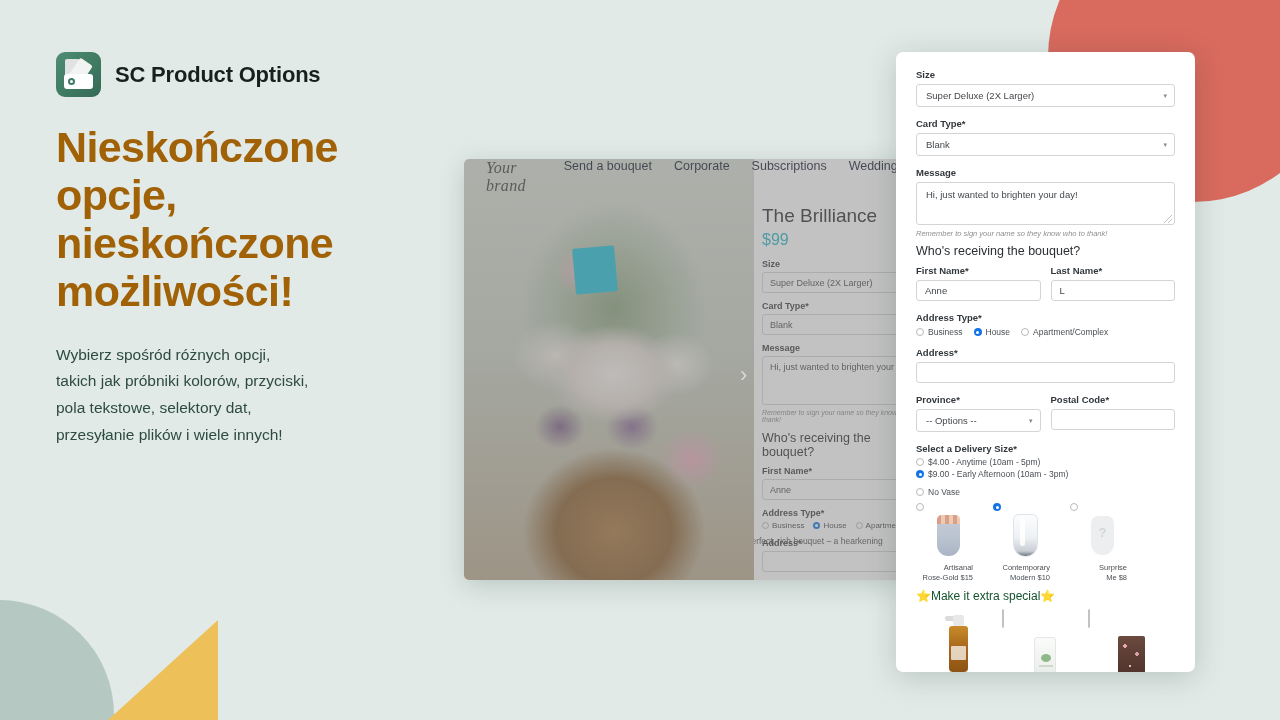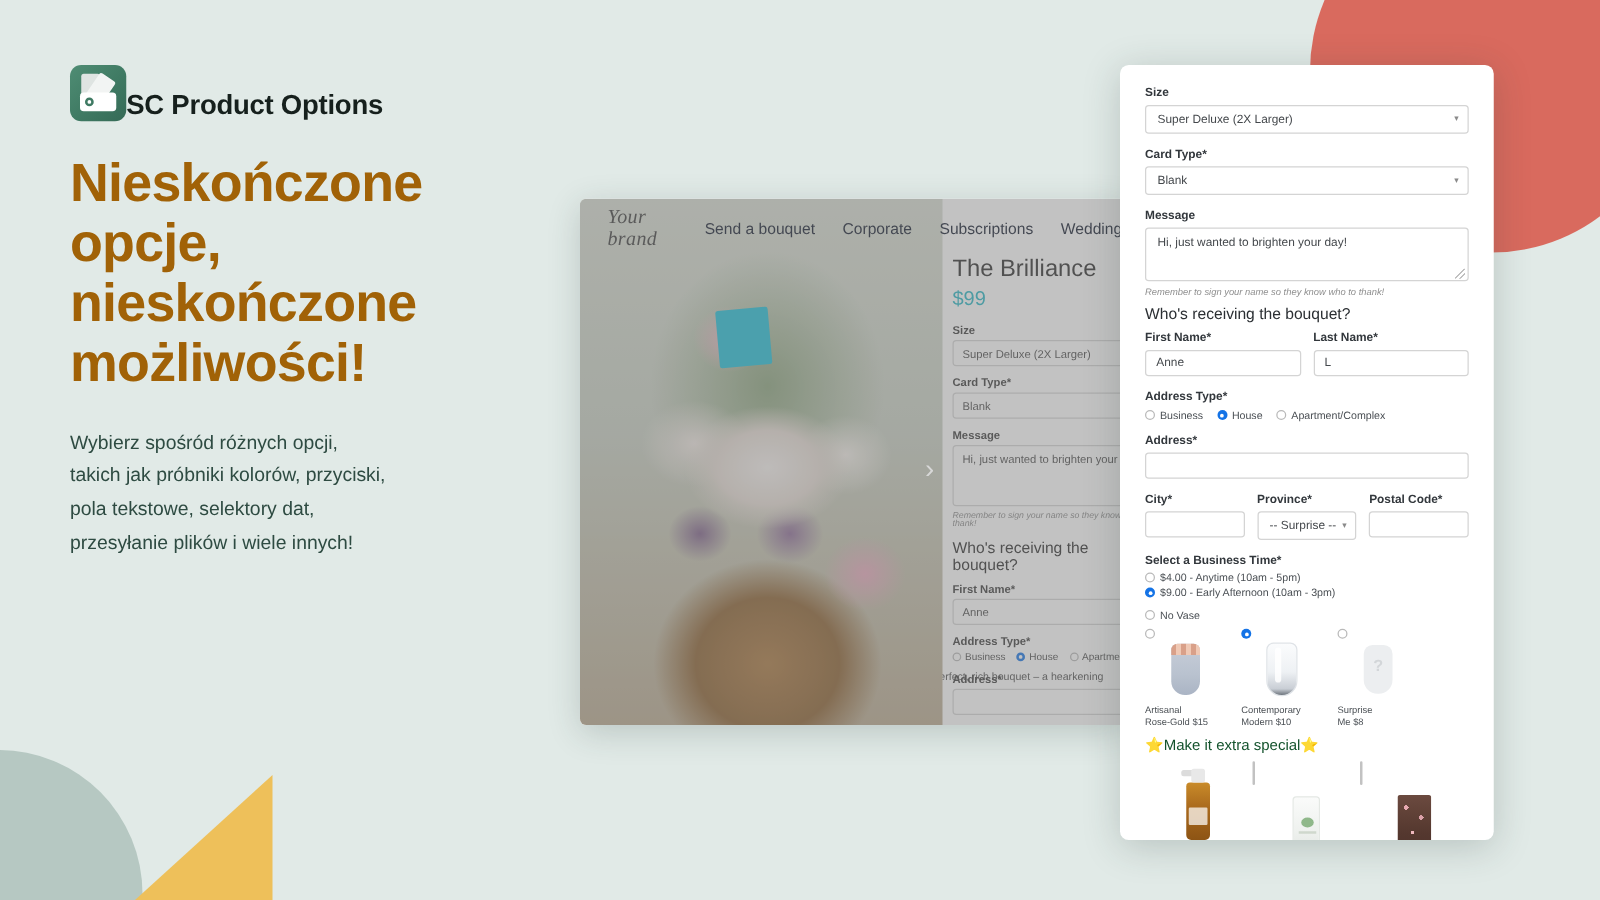--- a/index.html
+++ b/index.html
@@ -18,21 +18,21 @@
     width:230px;height:230px;border-radius:50%;
     background:#b6c8c2;left:-116px;top:600px;
   }
   #deco-yellow{
     width:0;height:0;left:108px;top:620px;
     border-left:110px solid transparent;
     border-bottom:100px solid #eec05a;
   }
   
   #left-col{position:absolute;left:56px;top:52px;width:380px;z-index:6;}
-  #brand-row{display:flex;align-items:flex-end;margin-bottom:26px;}
+  #brand-row{display:flex;align-items:center;gap:14px;margin-bottom:26px;}
   #brand-logo{
     width:45px;height:45px;border-radius:9px;flex:0 0 auto;
     background:linear-gradient(135deg,#4f8d74 0%,#3f7a63 55%,#356a56 100%);
     position:relative;overflow:hidden;
   }
   #brand-logo .sw1{
     position:absolute;left:9px;top:7px;width:15px;height:23px;
     background:#dfe4e2;border-radius:2px;
   }
   #brand-logo .sw2{
@@ -56,21 +56,21 @@
     font-size:15.5px;line-height:1.72;color:#2e4b42;white-space:pre-line;max-width:330px;
   }
   
   #store-window{
     position:absolute;left:464px;top:159px;width:440px;height:421px;
     background:#fff;border-radius:5px;overflow:hidden;z-index:2;
     box-shadow:0 6px 26px rgba(40,60,55,.20);
   }
   #store-dim{position:absolute;inset:0;background:rgba(125,125,125,.47);z-index:5;}
   #store-nav{
-    position:absolute;left:0;top:0;right:0;height:48px;display:flex;align-items:center;
+    position:absolute;left:0;top:0;right:0;height:48px;display:flex;align-items:flex-start;
     padding-left:22px;gap:22px;z-index:3;
   }
   #store-nav .logo{
     font-family:"Liberation Serif","DejaVu Serif",serif;font-style:italic;
     font-size:16px;color:#3c3c3c;letter-spacing:.3px;
   }
   #store-nav .navlink{font-size:12.5px;color:#0f172a;white-space:nowrap;}
   #hero-photo{
     position:absolute;left:0;top:0;width:290px;height:421px;z-index:2;overflow:hidden;
     background:
@@ -165,21 +165,21 @@
   .rad-o{width:8px;height:8px;border-radius:50%;border:1px solid #b9b9b9;background:#fff;box-sizing:border-box;flex:0 0 auto;}
   .rad-s{width:8px;height:8px;border-radius:50%;background:#1473e6;flex:0 0 auto;position:relative;}
   .rad-s::after{content:"";position:absolute;left:2.5px;top:2.5px;width:3px;height:3px;border-radius:50%;background:#fff;}
   .fp-delivery{margin-bottom:8px;}
   .fp-delivery .fp-label{margin-bottom:3px;}
   .fp-deliv-opt{display:flex;align-items:center;gap:4px;font-size:8.5px;color:#4a4f54;margin-bottom:2px;}
   .fp-swatches{display:flex;gap:0;margin:6px 0 6px 0;}
   .fp-swatch{width:77px;display:flex;flex-direction:column;align-items:flex-start;}
   .fp-swatch .sw-radio{margin:0 0 2px 0;}
   .fp-swatch .sw-img{width:49px;height:45px;margin:0 0 5px 8px;position:relative;}
-  .fp-swatch .sw-cap{font-size:7.5px;line-height:1.35;color:#4a4f54;text-align:left;width:57px;}
+  .fp-swatch .sw-cap{font-size:7.5px;line-height:1.35;color:#4a4f54;text-align:right;width:57px;}
   
   .vase-a{position:absolute;left:13px;top:2px;width:23px;height:41px;border-radius:5px 5px 11px 11px;
     background:linear-gradient(180deg,#c7cdd8 0%,#b9c2cf 60%,#aab4c4 100%);}
   .vase-a .band{position:absolute;left:0;right:0;top:0;height:9px;border-radius:5px 5px 0 0;
     background:repeating-linear-gradient(90deg,#d9a089 0 4px,#f0c9b5 4px 8px);}
   .vase-b{position:absolute;left:12px;top:1px;width:25px;height:43px;
     border-radius:6px 6px 13px 13px;
     background:linear-gradient(180deg,#fbfcfd 0%,#eef1f4 55%,#c9ced5 88%,#6e757d 100%);
     border:1px solid #dfe3e7;box-sizing:border-box;}
   .vase-b::before{content:"";position:absolute;left:6px;top:3px;width:5px;height:28px;border-radius:3px;background:rgba(255,255,255,.85);}
@@ -344,38 +344,34 @@
       <span class="rad-o"></span>
       <span>Apartment/Complex</span>
     </span>
   </div>
 
   <div class="fp-label">Address*</div>
   <div class="fp-input"></div>
 
   <div class="fp-row">
     <div class="fp-col">
-      <div class="fp-label">City*</div>
-      <div class="fp-input"></div>
-    </div>
-    <div class="fp-col">
       <div class="fp-label">Province*</div>
       <div class="fp-select">
-        <span>-- Surprise --</span>
+        <span>-- Options --</span>
         <span class="fp-caret">▾</span>
       </div>
     </div>
     <div class="fp-col">
       <div class="fp-label">Postal Code*</div>
       <div class="fp-input"></div>
     </div>
   </div>
 
   <div class="fp-delivery">
-    <div class="fp-label">Select a Business Time*</div>
+    <div class="fp-label">Select a Delivery Size*</div>
     <div class="fp-deliv-opt">
       <span class="rad-o"></span>
       <span>$4.00 - Anytime (10am - 5pm)</span>
     </div>
     <div class="fp-deliv-opt">
       <span class="rad-s"></span>
       <span>$9.00 - Early Afternoon (10am - 3pm)</span>
     </div>
   </div>
 

